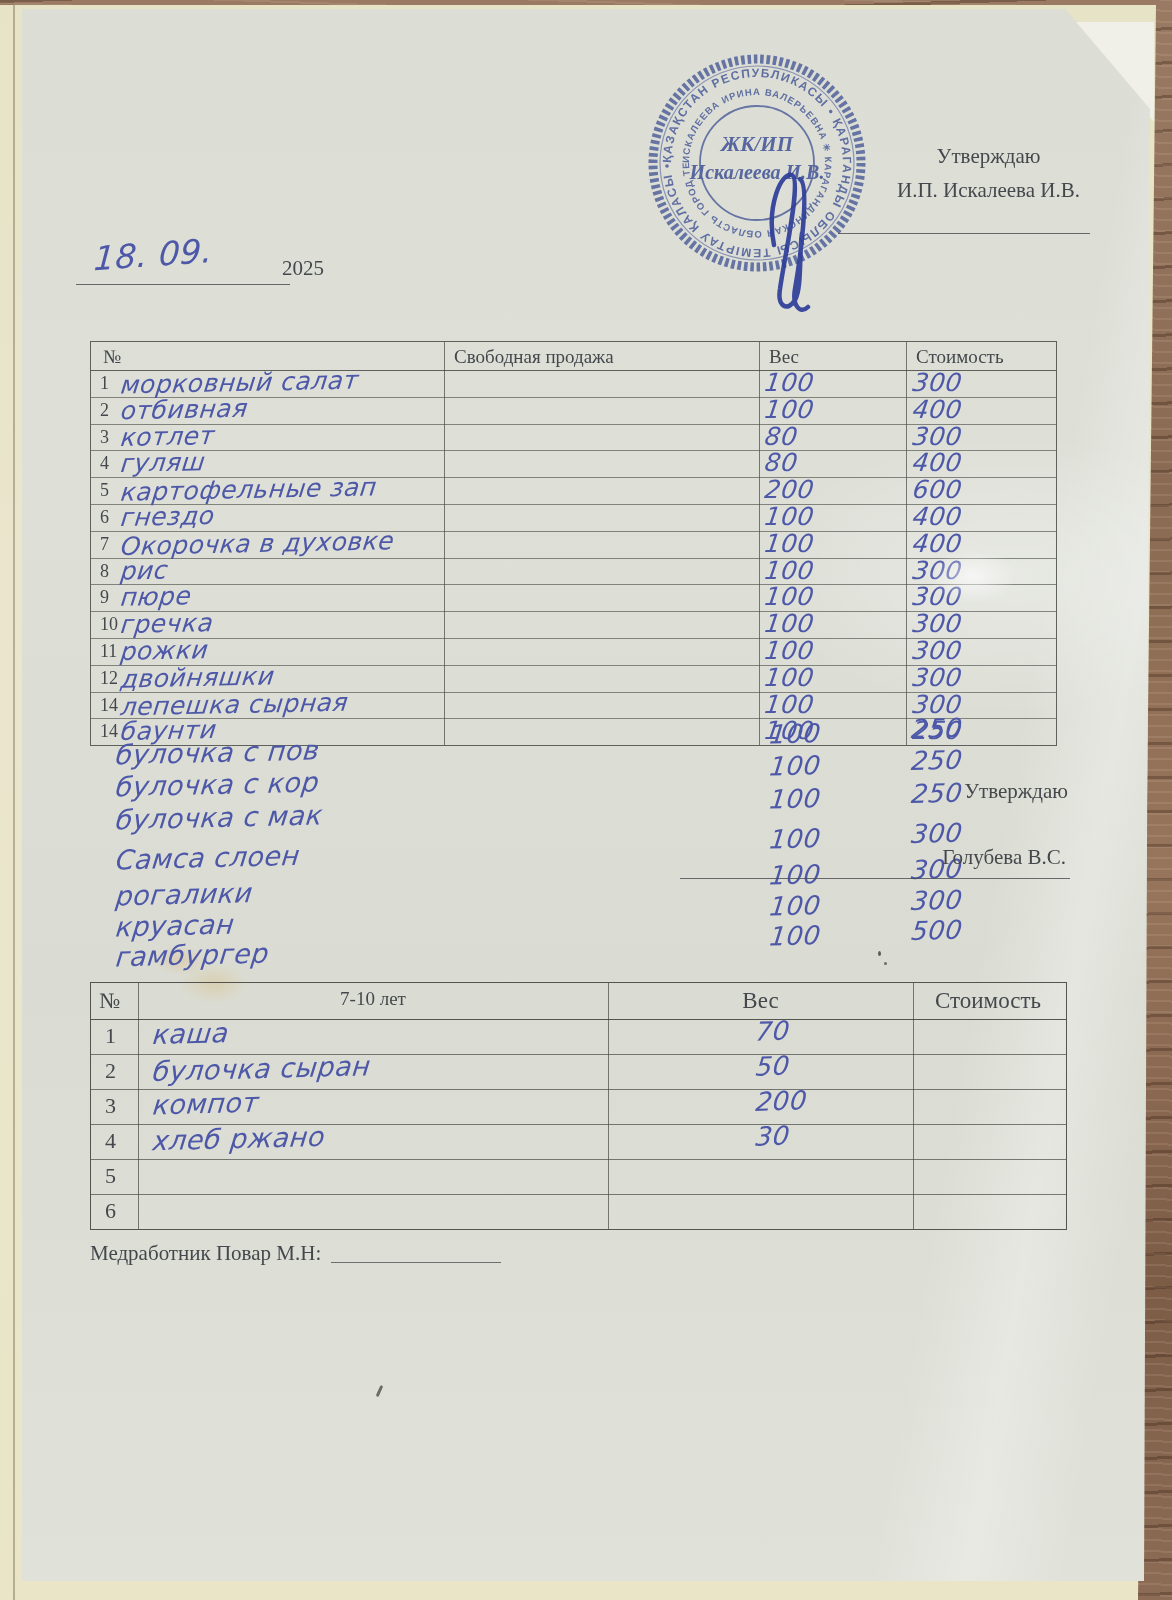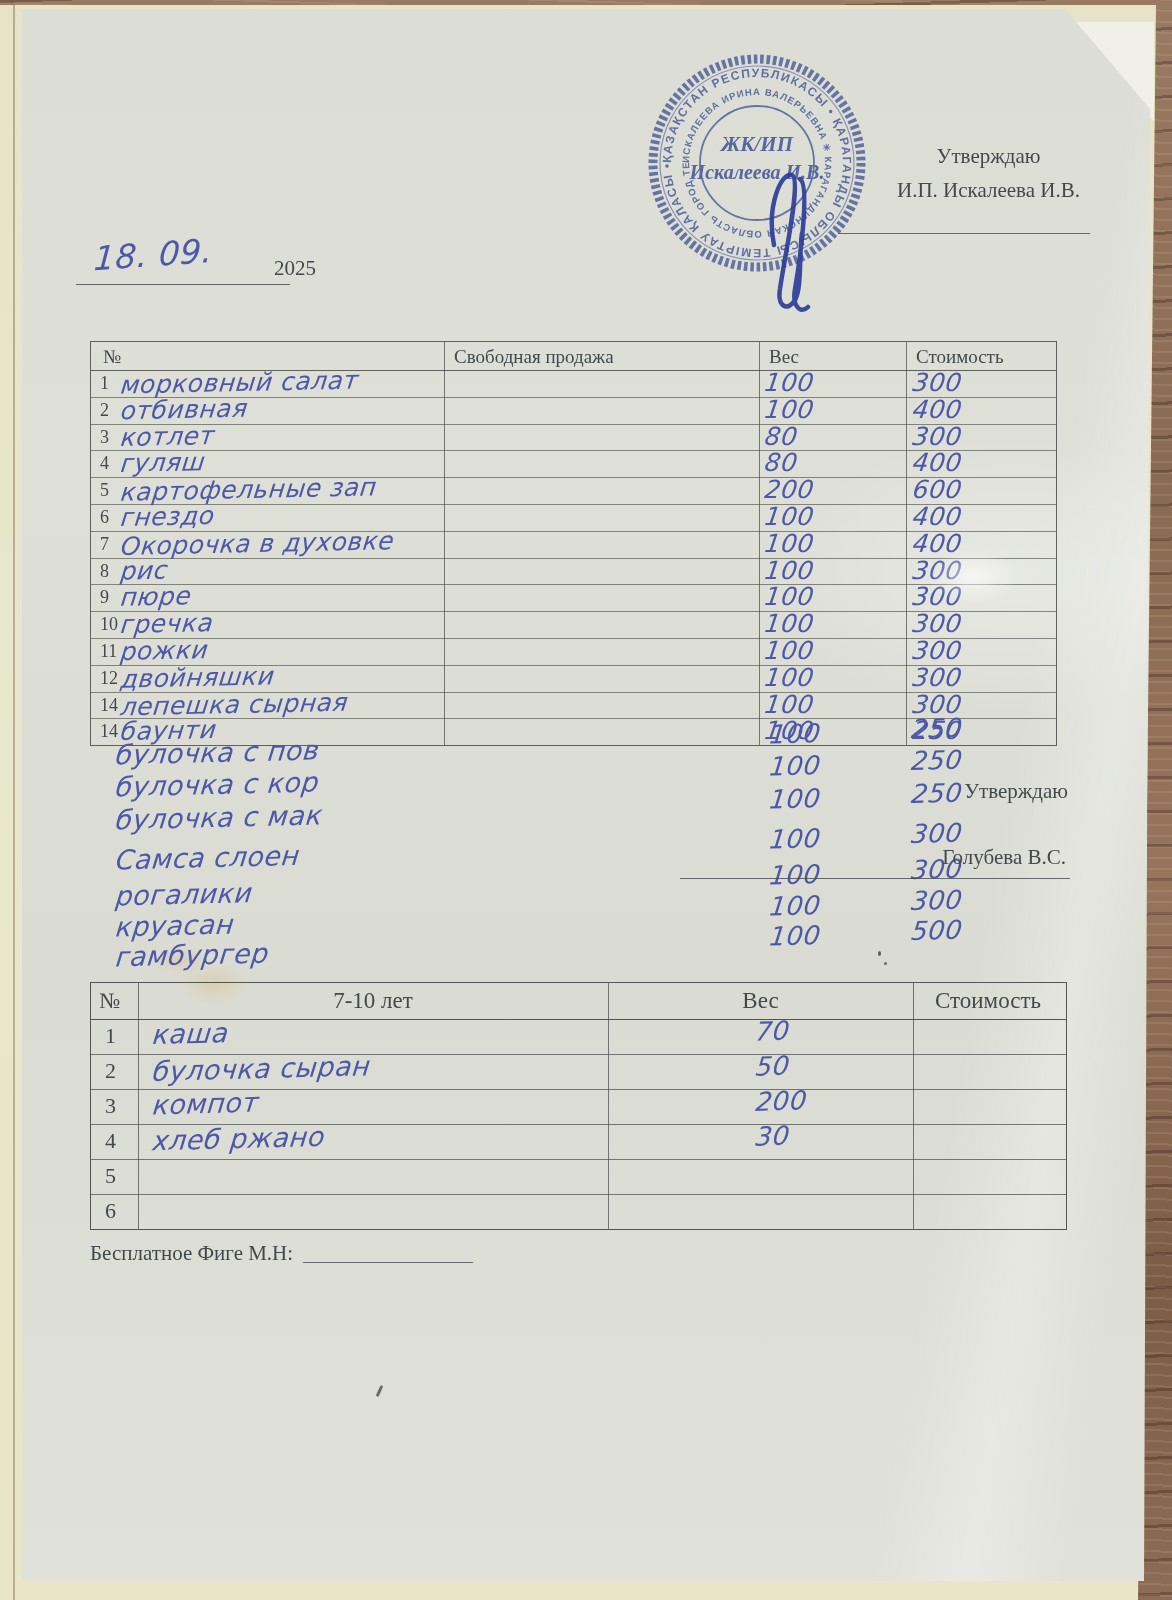--- a/index.html
+++ b/index.html
@@ -40,21 +40,21 @@
   .hw{font-family:"DejaVu Sans",sans-serif;font-style:italic;color:#4d58a8;letter-spacing:.5px;}
   .hw-i{display:inline-block;transform:skewX(-8deg);}
 
   
   .approve-top{position:absolute;right:70px;top:131px;text-align:center;font-size:21px;line-height:1.6;}
   .sig-line-top{position:absolute;left:816px;top:224px;width:252px;border-bottom:1.6px solid rgba(70,74,80,.8);}
 
   
   .date-underline{position:absolute;left:54px;top:275px;width:214px;border-bottom:1.6px solid rgba(70,74,80,.8);}
   .date-hw{position:absolute;left:72px;top:226px;font-size:33px;transform:rotate(-4deg);}
-  .date-year{position:absolute;left:252px;top:247px;font-size:21px;}
+  .date-year{position:absolute;left:260px;top:247px;font-size:21px;}
 
   .menu-title{position:absolute;left:0;top:288px;width:100%;text-align:center;font-size:23px;letter-spacing:1px;transform:translateX(-14px);}
 
   
   .t1{position:absolute;left:68px;top:332px;width:965px;border:1.6px solid rgba(62,64,60,.8);}
   .t1 .hrow{position:relative;height:28px;border-bottom:1.6px solid rgba(62,64,60,.8);}
   .t1 .row{position:relative;height:25.8px;border-bottom:1.3px solid rgba(78,80,76,.65);}
   .t1 .row:last-child{border-bottom:none;}
   .vline{position:absolute;top:0;bottom:0;width:1.4px;background:rgba(70,72,68,.7);}
   .t1 .v1{left:353px;}.t1 .v2{left:668px;}.t1 .v3{left:815px;}
@@ -81,21 +81,21 @@
 
   .free-heading{position:absolute;left:0;top:913px;width:100%;text-align:center;font-size:23px;transform:translateX(-16px);}
 
   
   .t2{position:absolute;left:68px;top:973px;width:975px;border:1.8px solid rgba(58,60,56,.85);}
   .t2 .hrow{position:relative;height:36px;border-bottom:1.8px solid rgba(58,60,56,.85);}
   .t2 .row{position:relative;height:34px;border-bottom:1.5px solid rgba(70,72,68,.7);}
   .t2 .row:last-child{border-bottom:none;}
   .t2 .v1{left:47px;}.t2 .v2{left:517px;}.t2 .v3{left:822px;}
   .t2 .h-no{position:absolute;left:8px;top:5px;font-size:22px;}
-  .t2 .h-grp{position:absolute;left:47px;width:470px;top:5px;text-align:center;font-size:23px;}
+  .t2 .h-grp{position:absolute;left:47px;width:470px;top:5px;text-align:center;font-size:19px;}
   .t2 .h-wt{position:absolute;left:517px;width:305px;top:5px;text-align:center;font-size:23px;}
   .t2 .h-pr{position:absolute;left:822px;width:150px;top:5px;text-align:center;font-size:23px;}
   .t2 .num{position:absolute;left:14px;top:3px;font-size:22px;}
   .t2 .dish{position:absolute;left:62px;top:-2px;font-size:27px;white-space:nowrap;transform:rotate(-1.5deg);}
   .t2 .wt{position:absolute;left:665px;top:-4px;font-size:26px;transform:rotate(-2deg);}
 
   
   .sig-med{position:absolute;left:68px;top:1232px;font-size:21px;}
   .sig-cook{position:absolute;left:68px;top:1287px;font-size:21px;}
   .blank-line{display:inline-block;width:170px;border-bottom:1.6px solid rgba(70,74,80,.75);margin-left:10px;transform:translateY(3px);}
@@ -332,21 +332,21 @@
           <span class="wt hw"><span class="hw-i"></span></span>
         </div>
       <div class="row">
           <span class="num printed">6</span>
           <span class="dish hw"><span class="hw-i"></span></span>
           <span class="wt hw"><span class="hw-i"></span></span>
         </div>
     </div>
 
     <div class="sig-med printed">
-      <span>Бесплатное Фиге М.Н:</span><span class="blank-line"></span>
+      <span>Медработник Повар М.Н:</span><span class="blank-line"></span>
     </div>
 
     <div class="glare-spot"></div>
     <div class="stray-slash"></div>
     <div class="stray-dot1"></div>
     <div class="stray-dot2"></div>
   </div>
 </div>
 
 </body></html>

